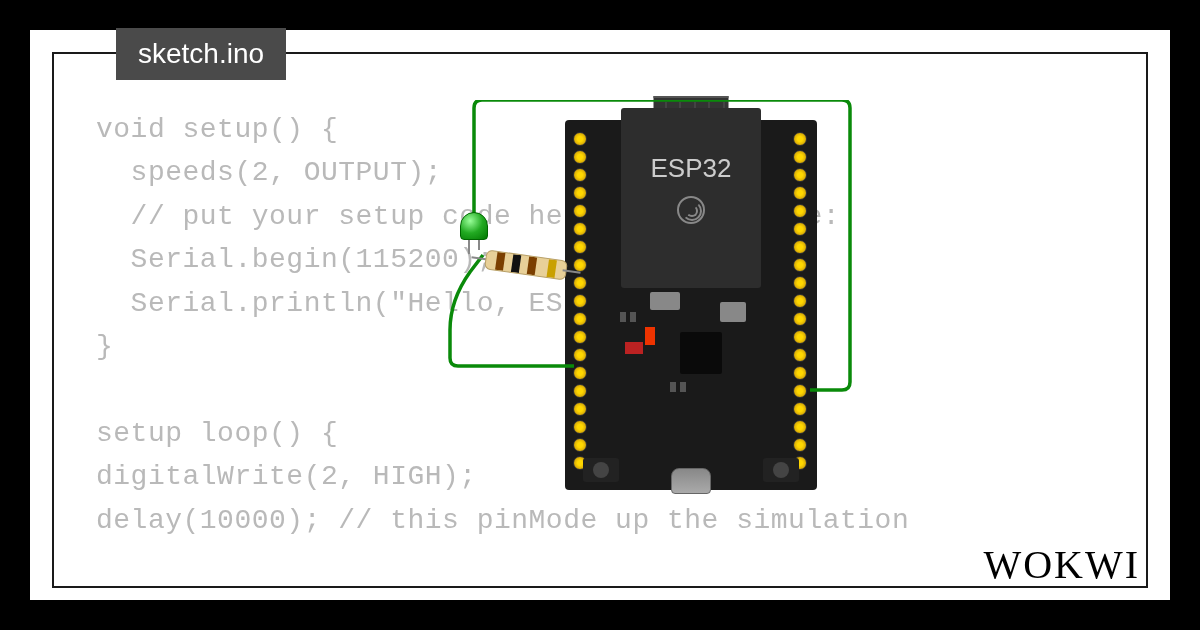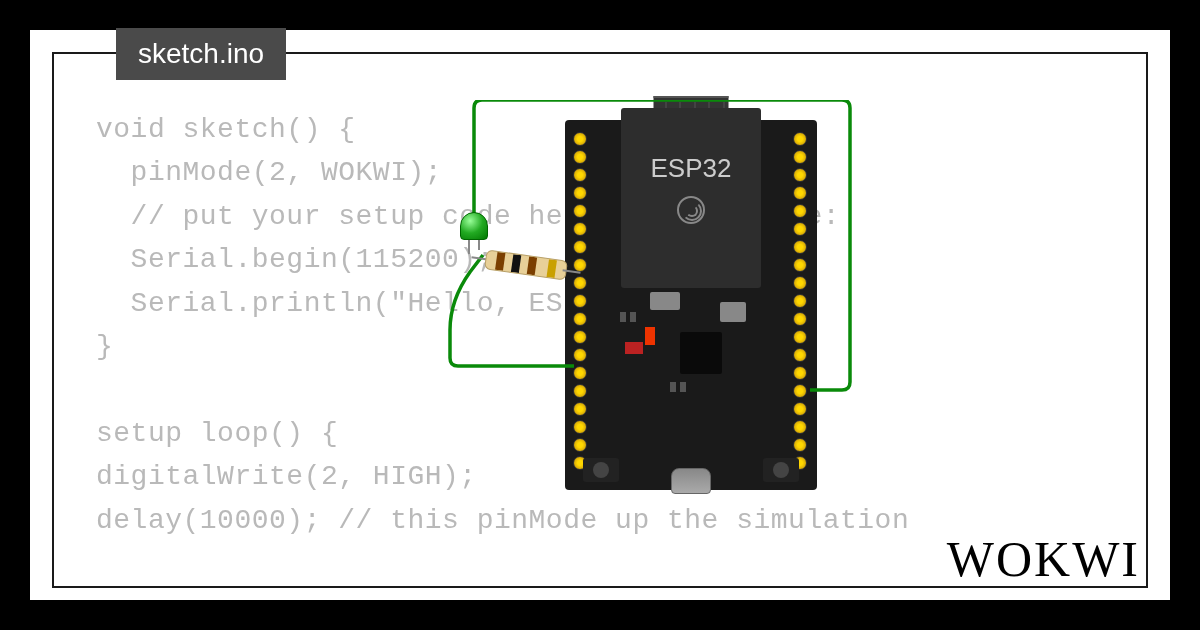--- a/index.html
+++ b/index.html
@@ -220,37 +220,37 @@
       stroke: #0a8a0a;
       stroke-width: 3.5;
       fill: none;
       z-index: 2;
     }
     
     .logo {
       position: absolute;
       bottom: 42px; right: 60px;
       font-family: 'Comic Sans MS', cursive;
-      font-size: 50px;
+      font-size: 40px;
       font-weight: 400;
       letter-spacing: 2px;
       color: #000;
       z-index: 20;
     }
   </style>
 </head>
 <body>
 
 <div class="outer-frame"></div>
 <div class="inner-box"></div>
 
 <div class="file-tab">sketch.ino</div>
 
-<pre class="code-area"><span>void sketch() {</span>
-<span>  pinMode(2, WOKWI);</span>
+<pre class="code-area"><span>void setup() {</span>
+<span>  speeds(2, OUTPUT);</span>
 <span>  // put your setup code here, to run once:</span>
 <span>  Serial.begin(115200);</span>
 <span>  Serial.println("Hello, ESP32!");</span>
 <span>}</span>
 <span></span>
 <span>setup loop() {</span>
 <span>digitalWrite(2, HIGH);</span>
 <span>delay(10000); // this pinMode up the simulation</span></pre>
 
 <div class="circuit">

